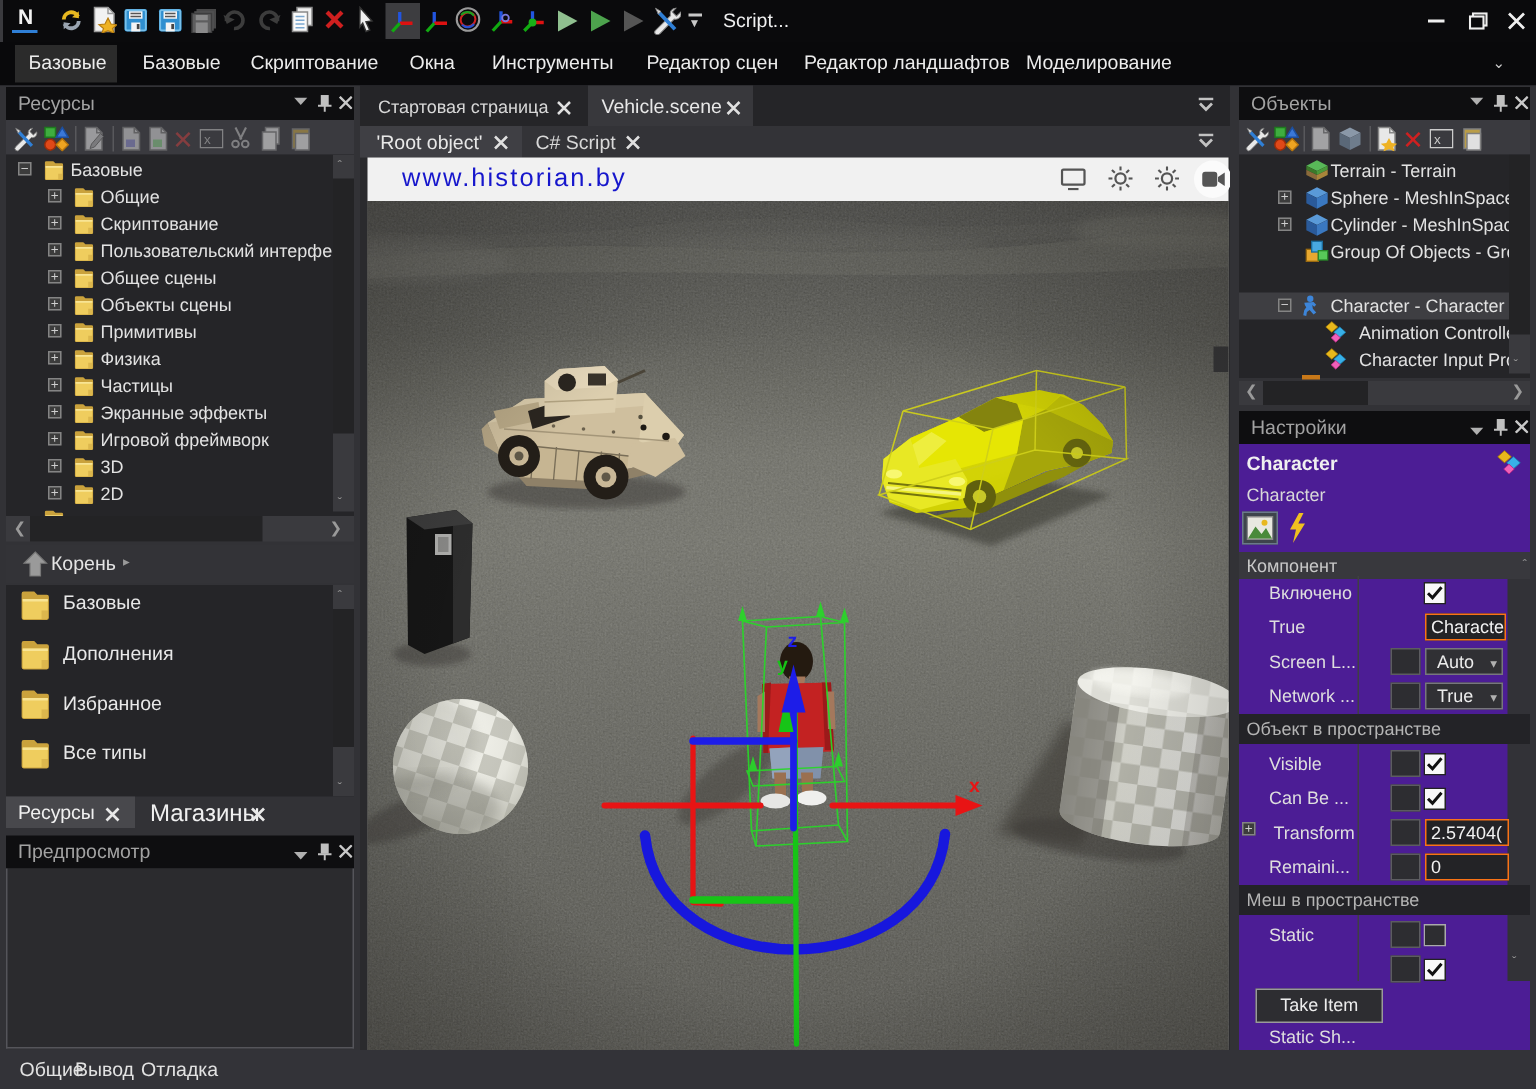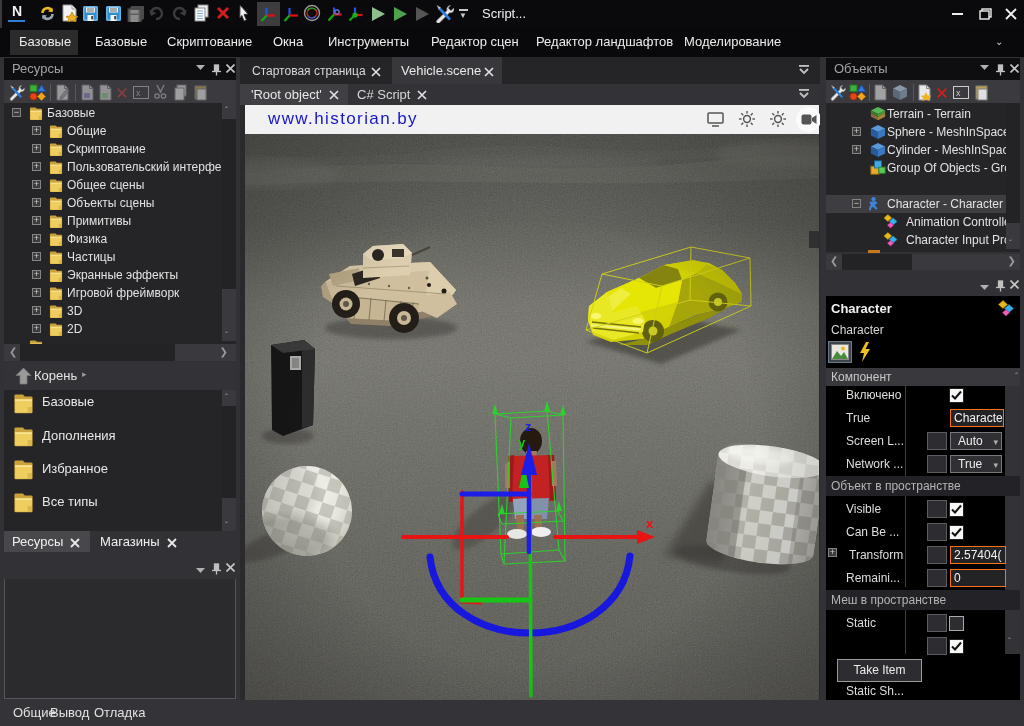--- a/index.html
+++ b/index.html
@@ -445,25 +445,26 @@
         <div style="position:absolute;left:0;top:16px;width:14px;height:92px;background:#232325;"></div>
         <span style="position:absolute;left:3px;bottom:1px;color:#9a9a9a;font-size:9px;">ˇ</span>
       </div>
     </div>
 
     <div class="abs" style="left:4px;top:474px;width:86px;height:21px;background:#48484c;"></div>
     <span class="abs" style="left:12px;top:477px;font-size:13px;color:#f0f0f0;">Ресурсы</span>
     <svg class="abs" style="left:70px;top:481px;" width="10" height="10">
         <path d="M1 1 L9 9 M9 1 L1 9" stroke="#e8e8e8" stroke-width="1.8"></path>
       </svg>
-    <span class="abs" style="left:100px;top:477px;font-size:13px;color:#f0f0f0;">Магазины</span>
+    <span class="abs" style="left:100px;top:477px;font-size:16px;color:#f0f0f0;">Магазины</span>
     <svg class="abs" style="left:167px;top:481px;" width="10" height="10">
         <path d="M1 1 L9 9 M9 1 L1 9" stroke="#e8e8e8" stroke-width="1.8"></path>
       </svg>
 
+    <div class="abs phead" style="left:4px;top:500px;width:232px;height:22px;">Предпросмотр</div>
     <span class="abs" style="left:196px;top:511px;line-height:0;"><svg width="9" height="6">
           <path d="M0 0 L4.5 5 L9 0" fill="#b0b0b0"></path>
         </svg></span>
     <span class="abs" style="left:211px;top:504px;"><svg width="11" height="12" viewBox="0 0 11 12">
           <g stroke="#c0c0c0" stroke-width="1.3" fill="none">
             <rect x="3.5" y="1" width="4" height="5.5" fill="#c0c0c0"></rect>
             <line x1="1" y1="7.5" x2="10" y2="7.5"></line>
             <line x1="5.5" y1="7.5" x2="5.5" y2="11.5"></line>
           </g>
         </svg></span>
@@ -873,34 +874,35 @@
       </div>
     </div>
     <div class="abs" style="left:48px;top:193px;width:12px;height:3px;background:#c87818;"></div>
 
     <div class="abs" style="left:6px;top:197px;width:194px;height:16px;background:#3a3a3e;">
       <span style="position:absolute;left:4px;top:1px;color:#9a9a9a;font-size:10px;">❮</span>
       <span style="position:absolute;right:4px;top:1px;color:#9a9a9a;font-size:10px;">❯</span>
       <div style="position:absolute;left:16px;top:0;width:70px;height:16px;background:#232325;"></div>
     </div>
 
+    <div class="abs phead" style="left:6px;top:217px;width:194px;height:22px;">Настройки</div>
     <span class="abs" style="left:160px;top:228px;line-height:0;"><svg width="9" height="6">
           <path d="M0 0 L4.5 5 L9 0" fill="#b0b0b0"></path>
         </svg></span>
     <span class="abs" style="left:175px;top:221px;"><svg width="11" height="12" viewBox="0 0 11 12">
           <g stroke="#c0c0c0" stroke-width="1.3" fill="none">
             <rect x="3.5" y="1" width="4" height="5.5" fill="#c0c0c0"></rect>
             <line x1="1" y1="7.5" x2="10" y2="7.5"></line>
             <line x1="5.5" y1="7.5" x2="5.5" y2="11.5"></line>
           </g>
         </svg></span>
     <svg class="abs" style="left:190px;top:223px;" width="9" height="9">
         <path d="M0.5 0.5 L8.5 8.5 M8.5 0.5 L0.5 8.5" stroke="#c8c8c8" stroke-width="1.6"></path>
       </svg>
-    <div class="abs" id="settings" style="left:6px;top:239px;width:194px;height:404px;background:#000000;">
+    <div class="abs" id="settings" style="left:6px;top:239px;width:194px;height:404px;background:#4c1d95;">
       <span style="position:absolute;left:5px;top:5px;font-size:13px;font-weight:bold;color:#f0f0f0;">Character</span>
       <svg style="position:absolute;left:172px;top:4px;" width="16" height="17" viewBox="0 0 16 17">
           <use href="#sparkles"></use>
         </svg>
       <span style="position:absolute;left:5px;top:27px;font-size:12px;color:#d8d8d8;">Character</span>
       <div style="position:absolute;left:2px;top:45px;width:24px;height:22px;background:#3e444c;border:1px solid #6a7a8a;"></div>
       <svg style="position:absolute;left:5px;top:48px;" width="18" height="16" viewBox="0 0 18 16">
         <rect x="0.5" y="0.5" width="17" height="15" fill="#e8e8e0" stroke="#888"></rect>
         <polygon points="1,15 6,7 10,12 13,8 17,15" fill="#4a8a3a"></polygon>
         <circle cx="12" cy="4.5" r="2" fill="#e8b820"></circle>

